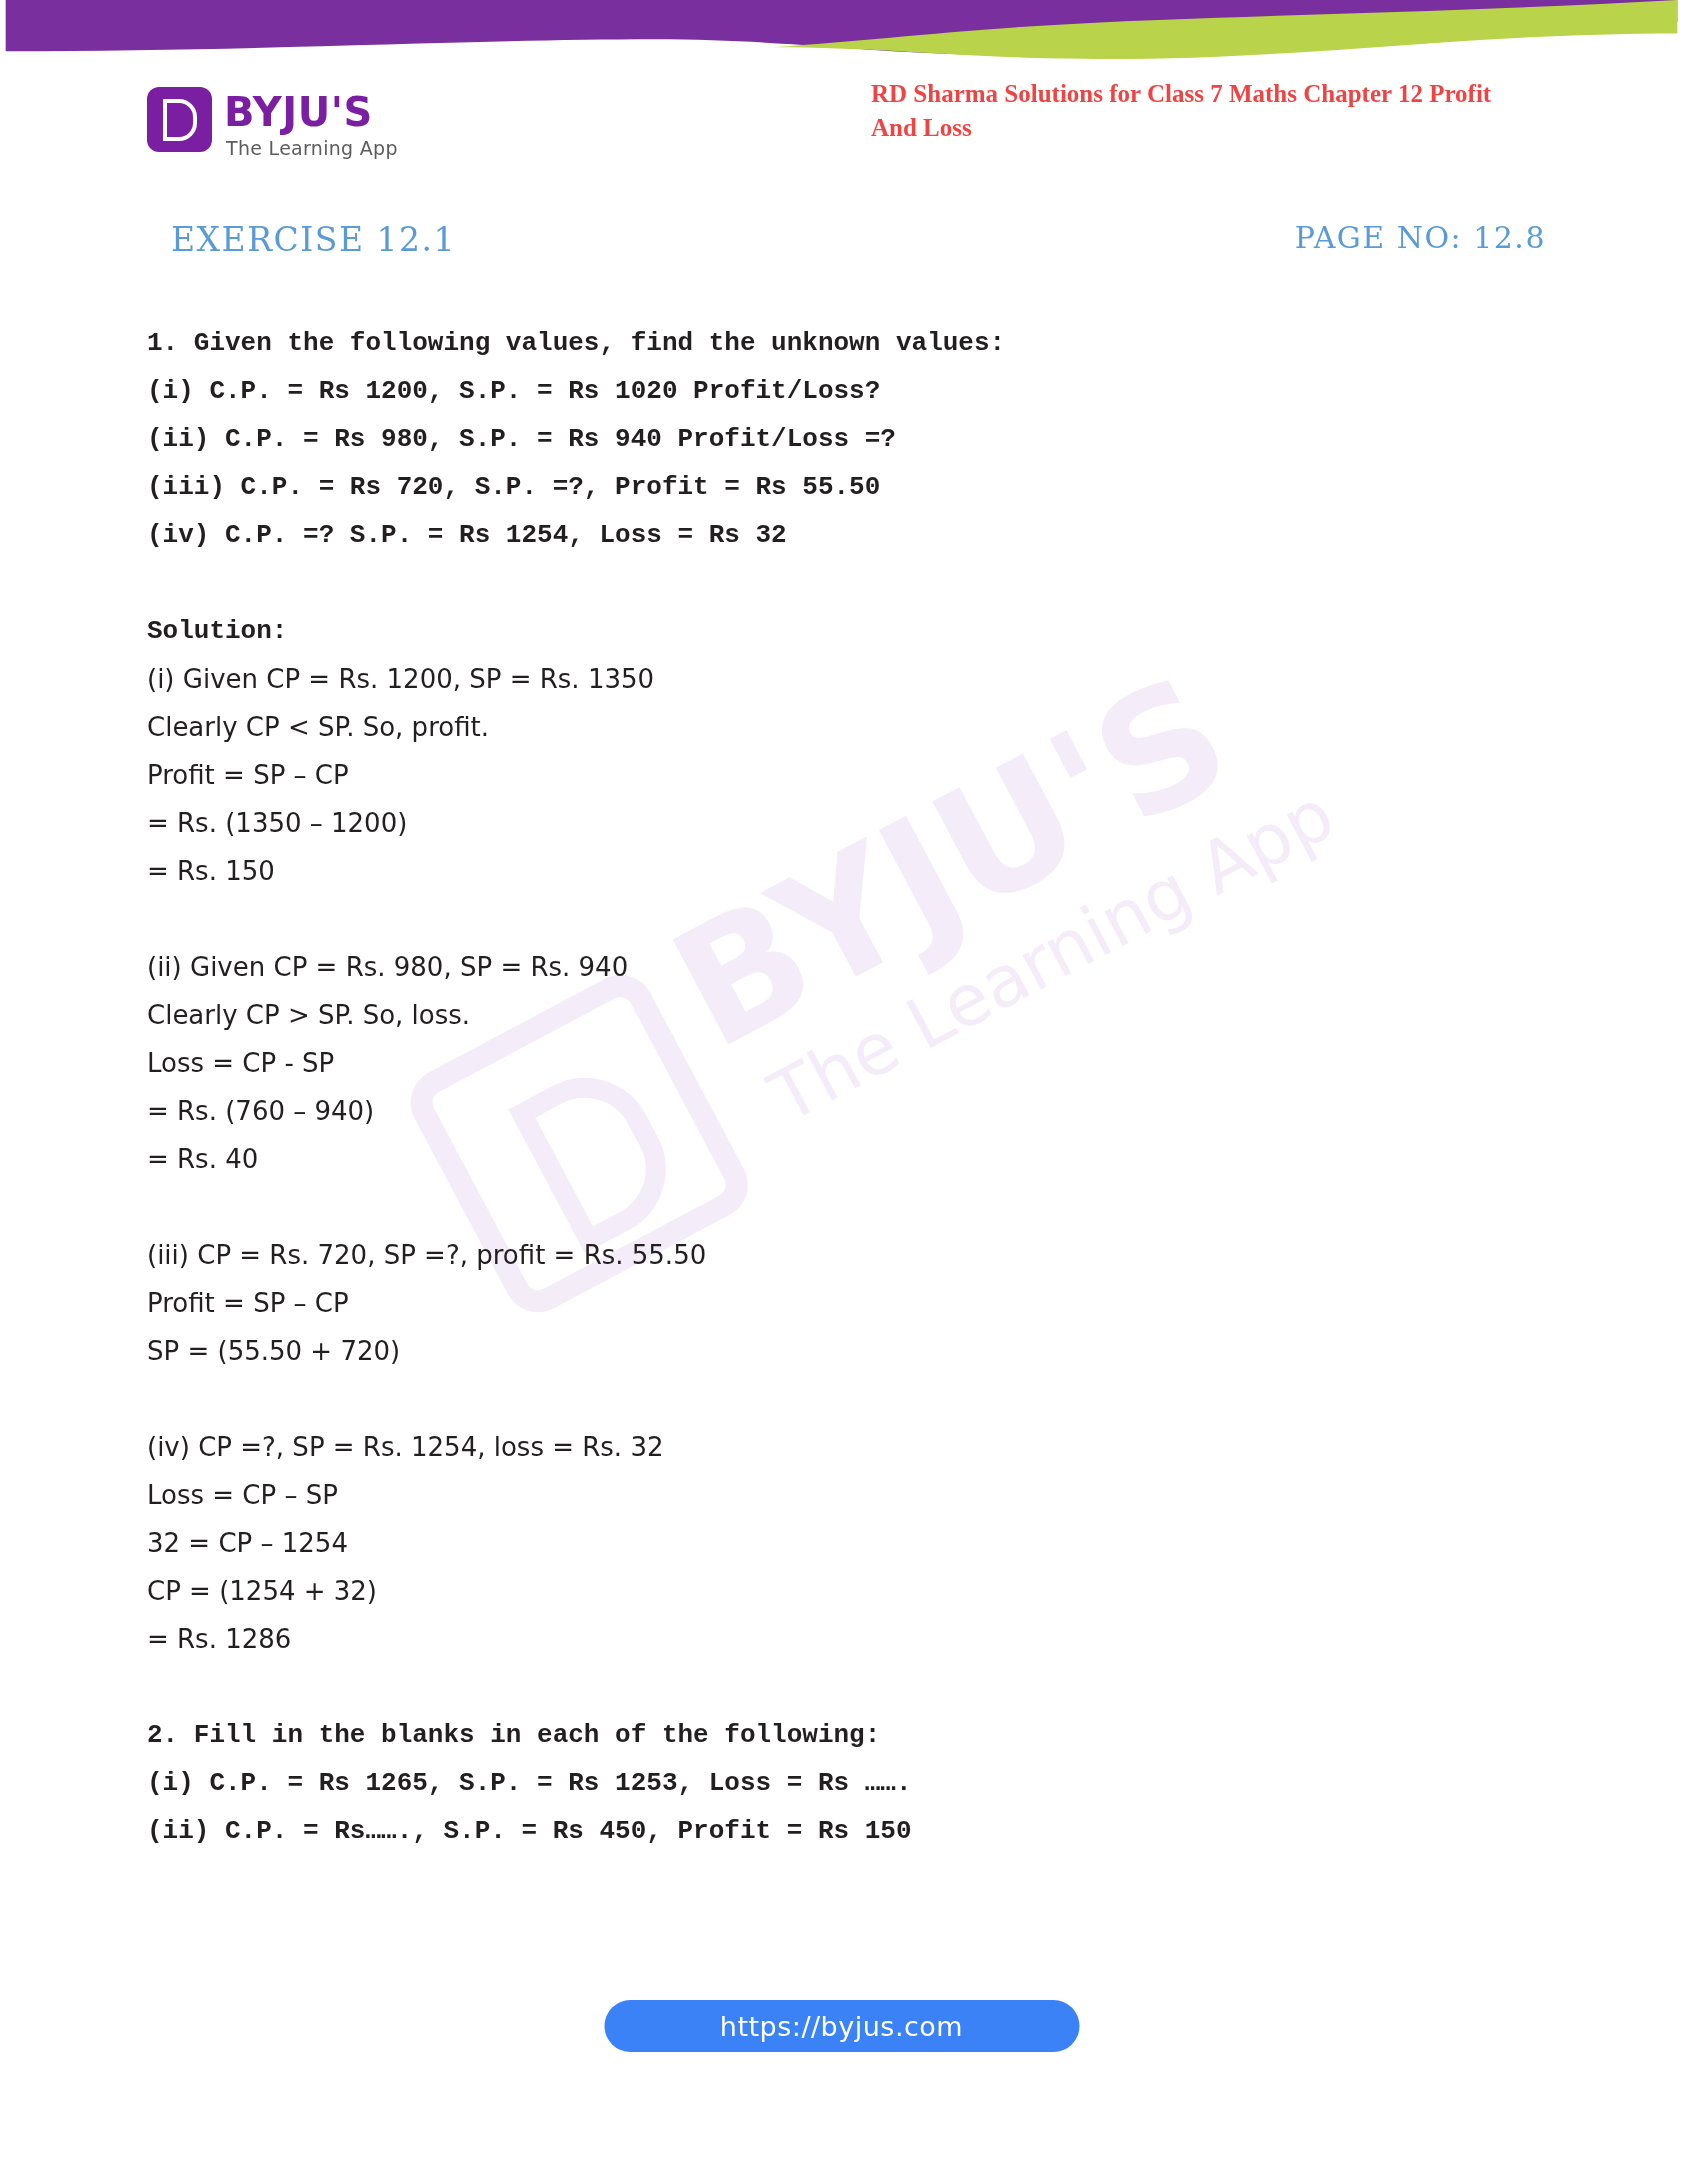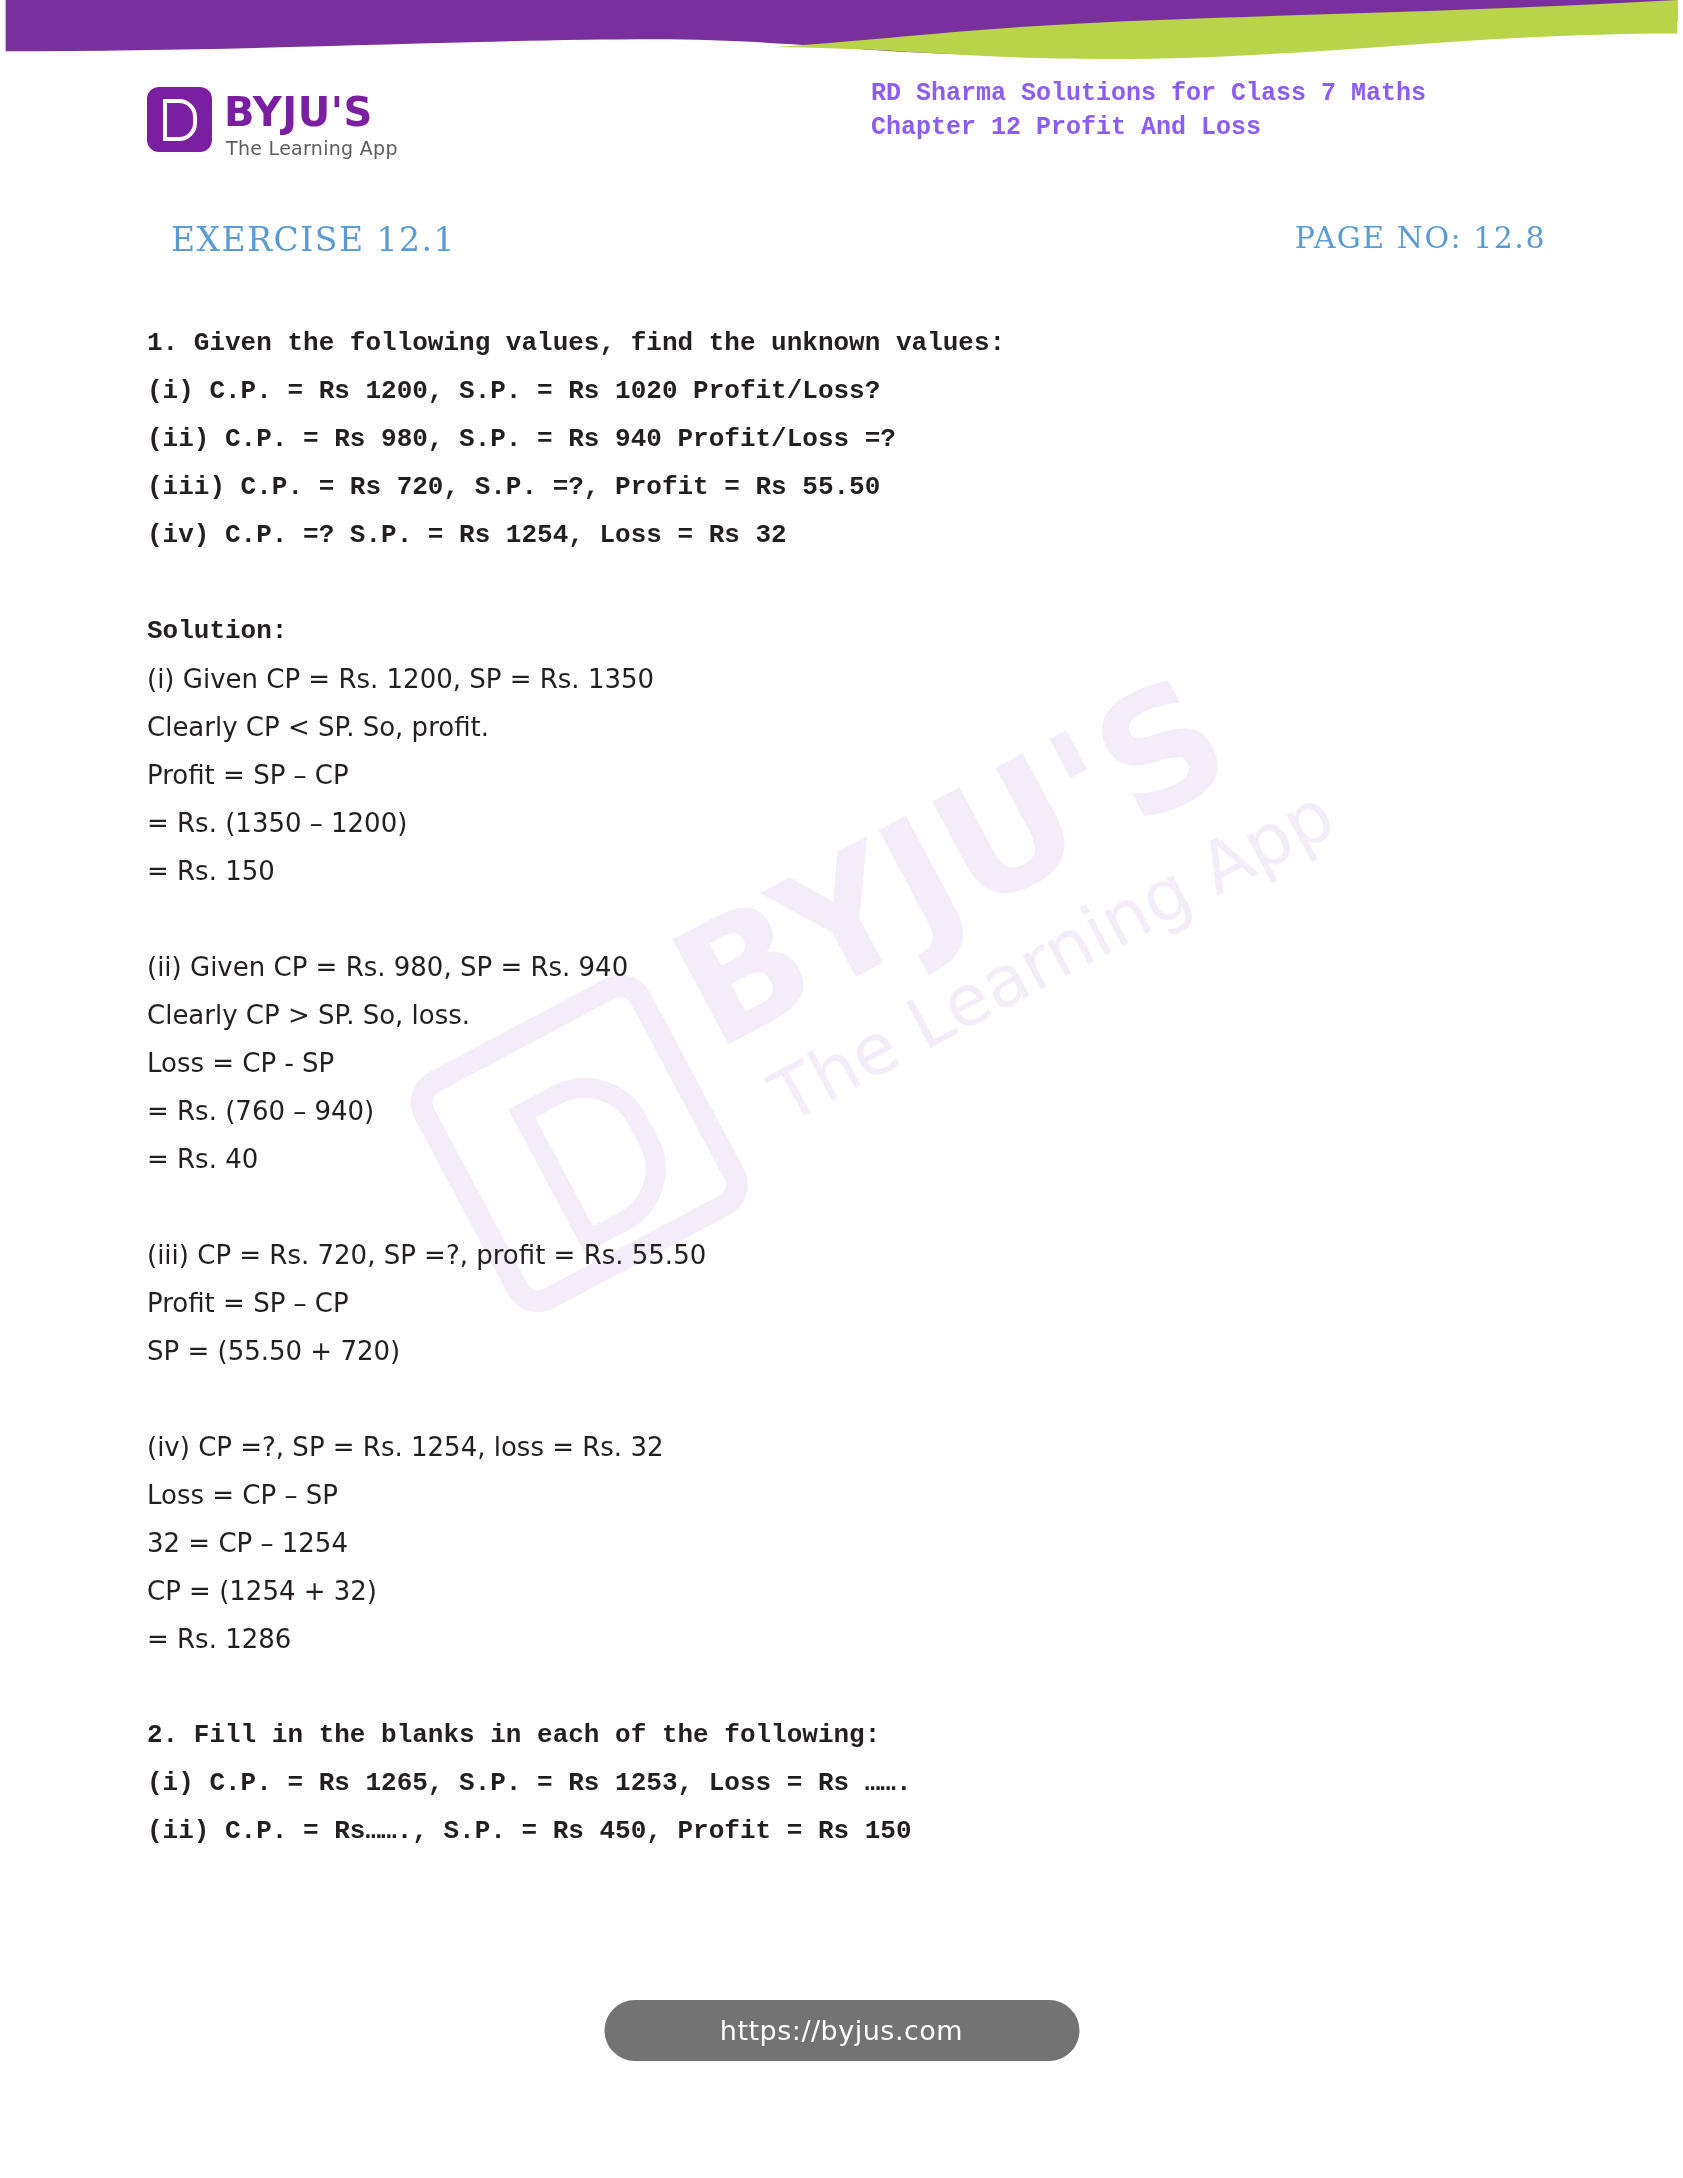--- a/index.html
+++ b/index.html
@@ -71,24 +71,24 @@
     font-size: 19px;
     color: #5c5c5c;
     letter-spacing: 0.3px;
   }
 
   .doc-title {
     position: absolute;
     left: 871px;
     top: 77px;
     width: 634px;
-    font-family: Liberation Mono, monospace;
+    font-family: Liberation Serif, serif;
     font-size: 25px;
     font-weight: bold;
-    color: #8b5cf6;
+    color: #ef4444;
     line-height: 1.35;
   }
 
   
   .exercise-label {
     position: absolute;
     left: 147px;
     top: 220px;
     font-family: "DejaVu Serif", serif;
     font-size: 33px;
@@ -184,22 +184,22 @@
     height: 48px;
   }
 
   
   .footer-pill {
     position: absolute;
     left: 50%;
     transform: translateX(-50%);
     top: 2000px;
     width: 475px;
-    height: 61px;
-    background: #737373;
+    height: 52px;
+    background: #3b82f6;
     border-radius: 31px;
     display: flex;
     align-items: center;
     justify-content: center;
   }
   .footer-pill span {
     font-family: "DejaVu Sans", sans-serif;
     font-size: 27px;
     color: #ffffff;
     letter-spacing: 0.5px;

